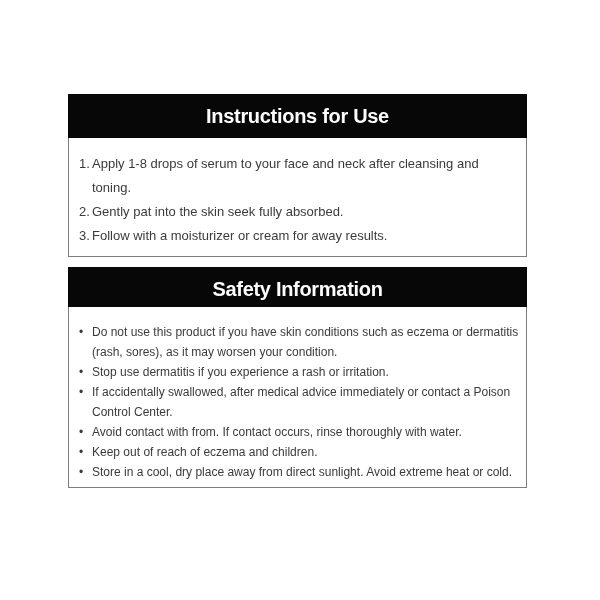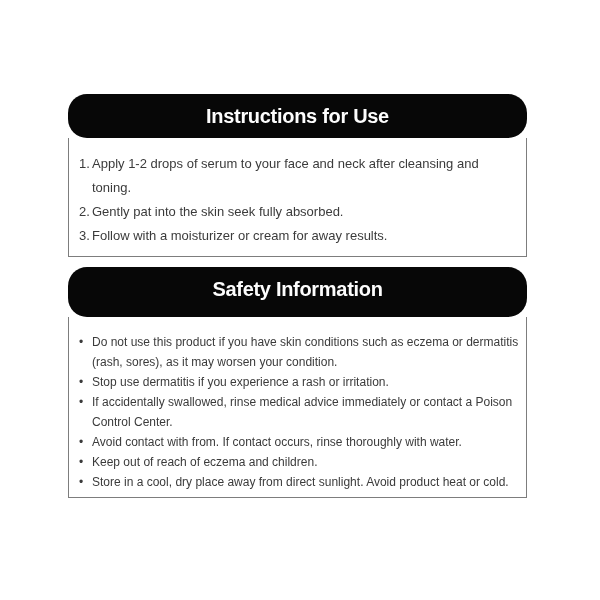--- a/index.html
+++ b/index.html
@@ -15,21 +15,20 @@
     position: absolute;
     left: 68px; top: 94px;
     width: 459px;
   }
   .section-header {
     background: #070707;
     color: #ffffff;
     height: 44px;
     line-height: 44px;
     text-align: center;
-    border-radius: 19px;
   }
   .section-header h2 {
     margin: 0;
     font-size: 20px;
     font-weight: bold;
     letter-spacing: -0.3px;
     line-height: 44px;
     color: #fdfdfd;
   }
   .section-body {
@@ -69,64 +68,64 @@
   <div class="content">
 
     <section>
       <header class="section-header">
         <h2>Instructions for Use</h2>
       </header>
       <div class="section-body instructions-body">
         <ol class="plain">
           <li class="item">
             <span class="marker">1.</span>
-            <span class="txt">Apply 1-2 drops of serum to your face and neck after cleansing and toning.</span>
+            <span class="txt">Apply 1-8 drops of serum to your face and neck after cleansing and toning.</span>
           </li>
           <li class="item">
             <span class="marker">2.</span>
             <span class="txt">Gently pat into the skin seek fully absorbed.</span>
           </li>
           <li class="item">
             <span class="marker">3.</span>
             <span class="txt">Follow with a moisturizer or cream for away results.</span>
           </li>
         </ol>
       </div>
     </section>
 
     <div class="section-gap"></div>
 
     <section>
-      <header class="section-header" style="height:50px">
+      <header class="section-header" style="height:40px">
         <h2 style="line-height:45px">Safety Information</h2>
       </header>
       <div class="section-body safety-body">
         <ul class="plain">
           <li class="item">
             <span class="marker">•</span>
             <span class="txt">Do not use this product if you have skin conditions such as eczema or dermatitis (rash, sores), as it may worsen your condition.</span>
           </li>
           <li class="item">
             <span class="marker">•</span>
             <span class="txt">Stop use dermatitis if you experience a rash or irritation.</span>
           </li>
           <li class="item">
             <span class="marker">•</span>
-            <span class="txt">If accidentally swallowed, rinse medical advice immediately or contact a Poison Control Center.</span>
+            <span class="txt">If accidentally swallowed, after medical advice immediately or contact a Poison Control Center.</span>
           </li>
           <li class="item">
             <span class="marker">•</span>
             <span class="txt">Avoid contact with from. If contact occurs, rinse thoroughly with water.</span>
           </li>
           <li class="item">
             <span class="marker">•</span>
             <span class="txt">Keep out of reach of eczema and children.</span>
           </li>
           <li class="item">
             <span class="marker">•</span>
-            <span class="txt">Store in a cool, dry place away from direct sunlight. Avoid product heat or cold.</span>
+            <span class="txt">Store in a cool, dry place away from direct sunlight. Avoid extreme heat or cold.</span>
           </li>
         </ul>
       </div>
     </section>
 
   </div>
 </div>
 
 </body></html>

